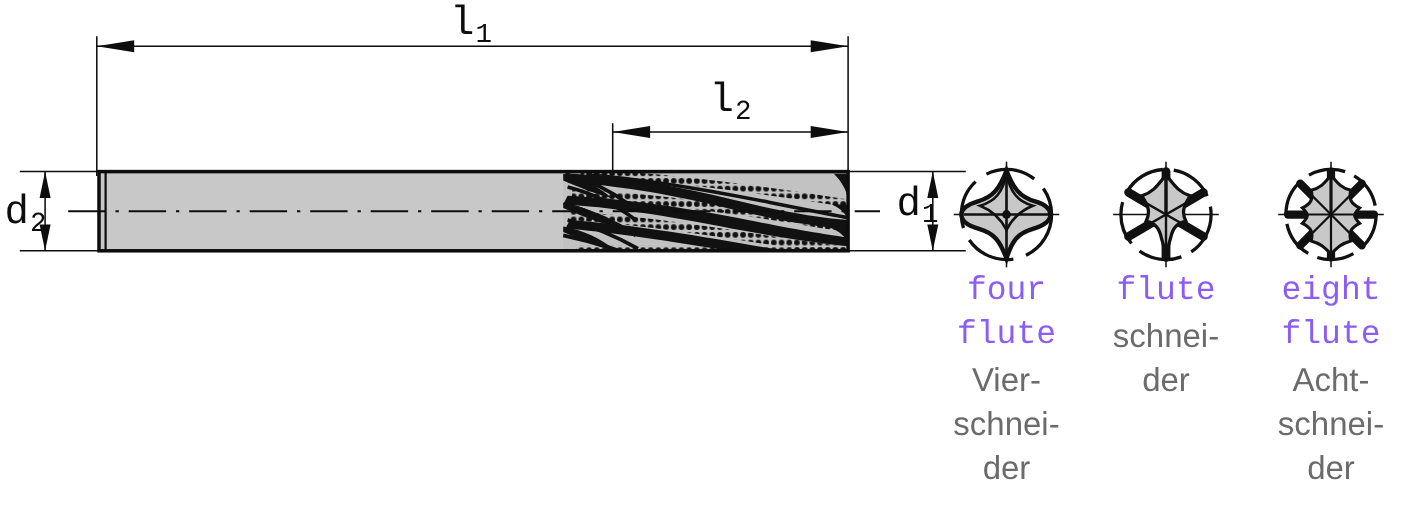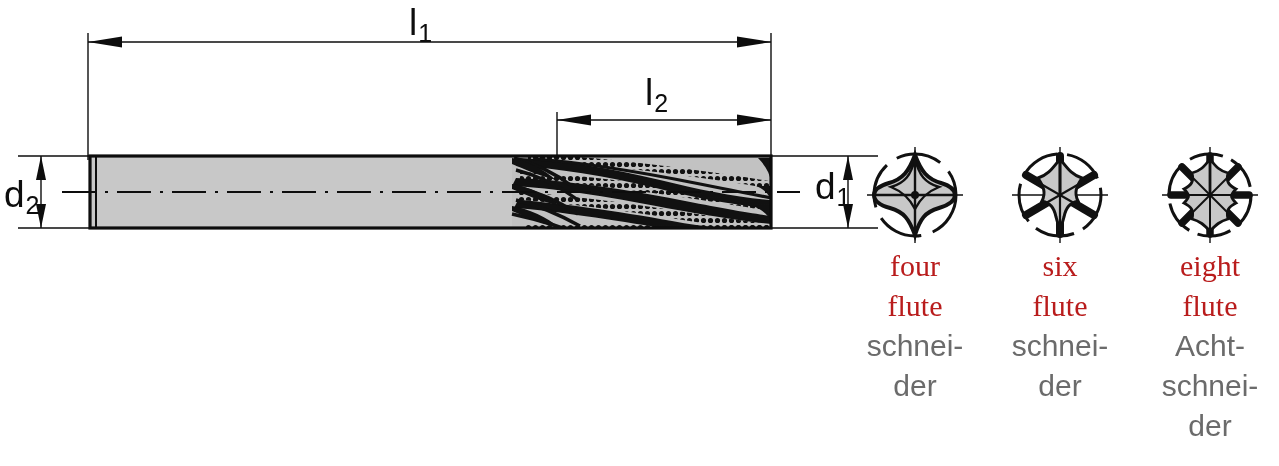--- a/index.html
+++ b/index.html
@@ -19,43 +19,43 @@
   }
   svg.drawing {
     position: absolute;
     left: 0;
     top: 0;
     width: 1279px;
     height: 466px;
   }
   .dim-label {
     position: absolute;
-    font-family: Liberation Sans, sans-serif;
+    font-family: Liberation Mono, monospace;
     font-size: 37px;
     color: #0d0d0d;
     white-space: nowrap;
     line-height: 1;
     text-align: center;
   }
   .dim-label sub {
     font-size: 25px;
     vertical-align: baseline;
     position: relative;
     top: 7px;
     left: 1px;
   }
   .xsec-col {
     position: absolute;
     width: 150px;
     text-align: center;
   }
   .xsec-en {
-    font-family: Liberation Serif, serif;
+    font-family: Liberation Mono, monospace;
     font-size: 30px;
-    color: #b91c1c;
+    color: #8b5cf6;
     line-height: 1.33;
     margin-top: 6px;
   }
   .xsec-de {
     font-family: "Liberation Sans", sans-serif;
     font-size: 30px;
     color: #6b6b6b;
     line-height: 1.33;
   }
   .xline { display: block; }
@@ -253,28 +253,28 @@
   <div class="dim-label" style="left:800px; top:168px;margin-left:15px;">
     <span>d</span><sub>1</sub>
   </div>
 
   <div class="xsec-col" style="left:840px; top:240px;">
     <div class="xsec-en">
       <span class="xline">four</span>
       <span class="xline">flute</span>
     </div>
     <div class="xsec-de">
+      <span class="xline">Vier-</span>
       <span class="xline">schnei-</span>
       <span class="xline">der</span>
     </div>
   </div>
 
   <div class="xsec-col" style="left:985px; top:240px;">
     <div class="xsec-en">
-      <span class="xline">six</span>
       <span class="xline">flute</span>
     </div>
     <div class="xsec-de">
       <span class="xline">schnei-</span>
       <span class="xline">der</span>
     </div>
   </div>
 
   <div class="xsec-col" style="left:1135px; top:240px;">
     <div class="xsec-en">

